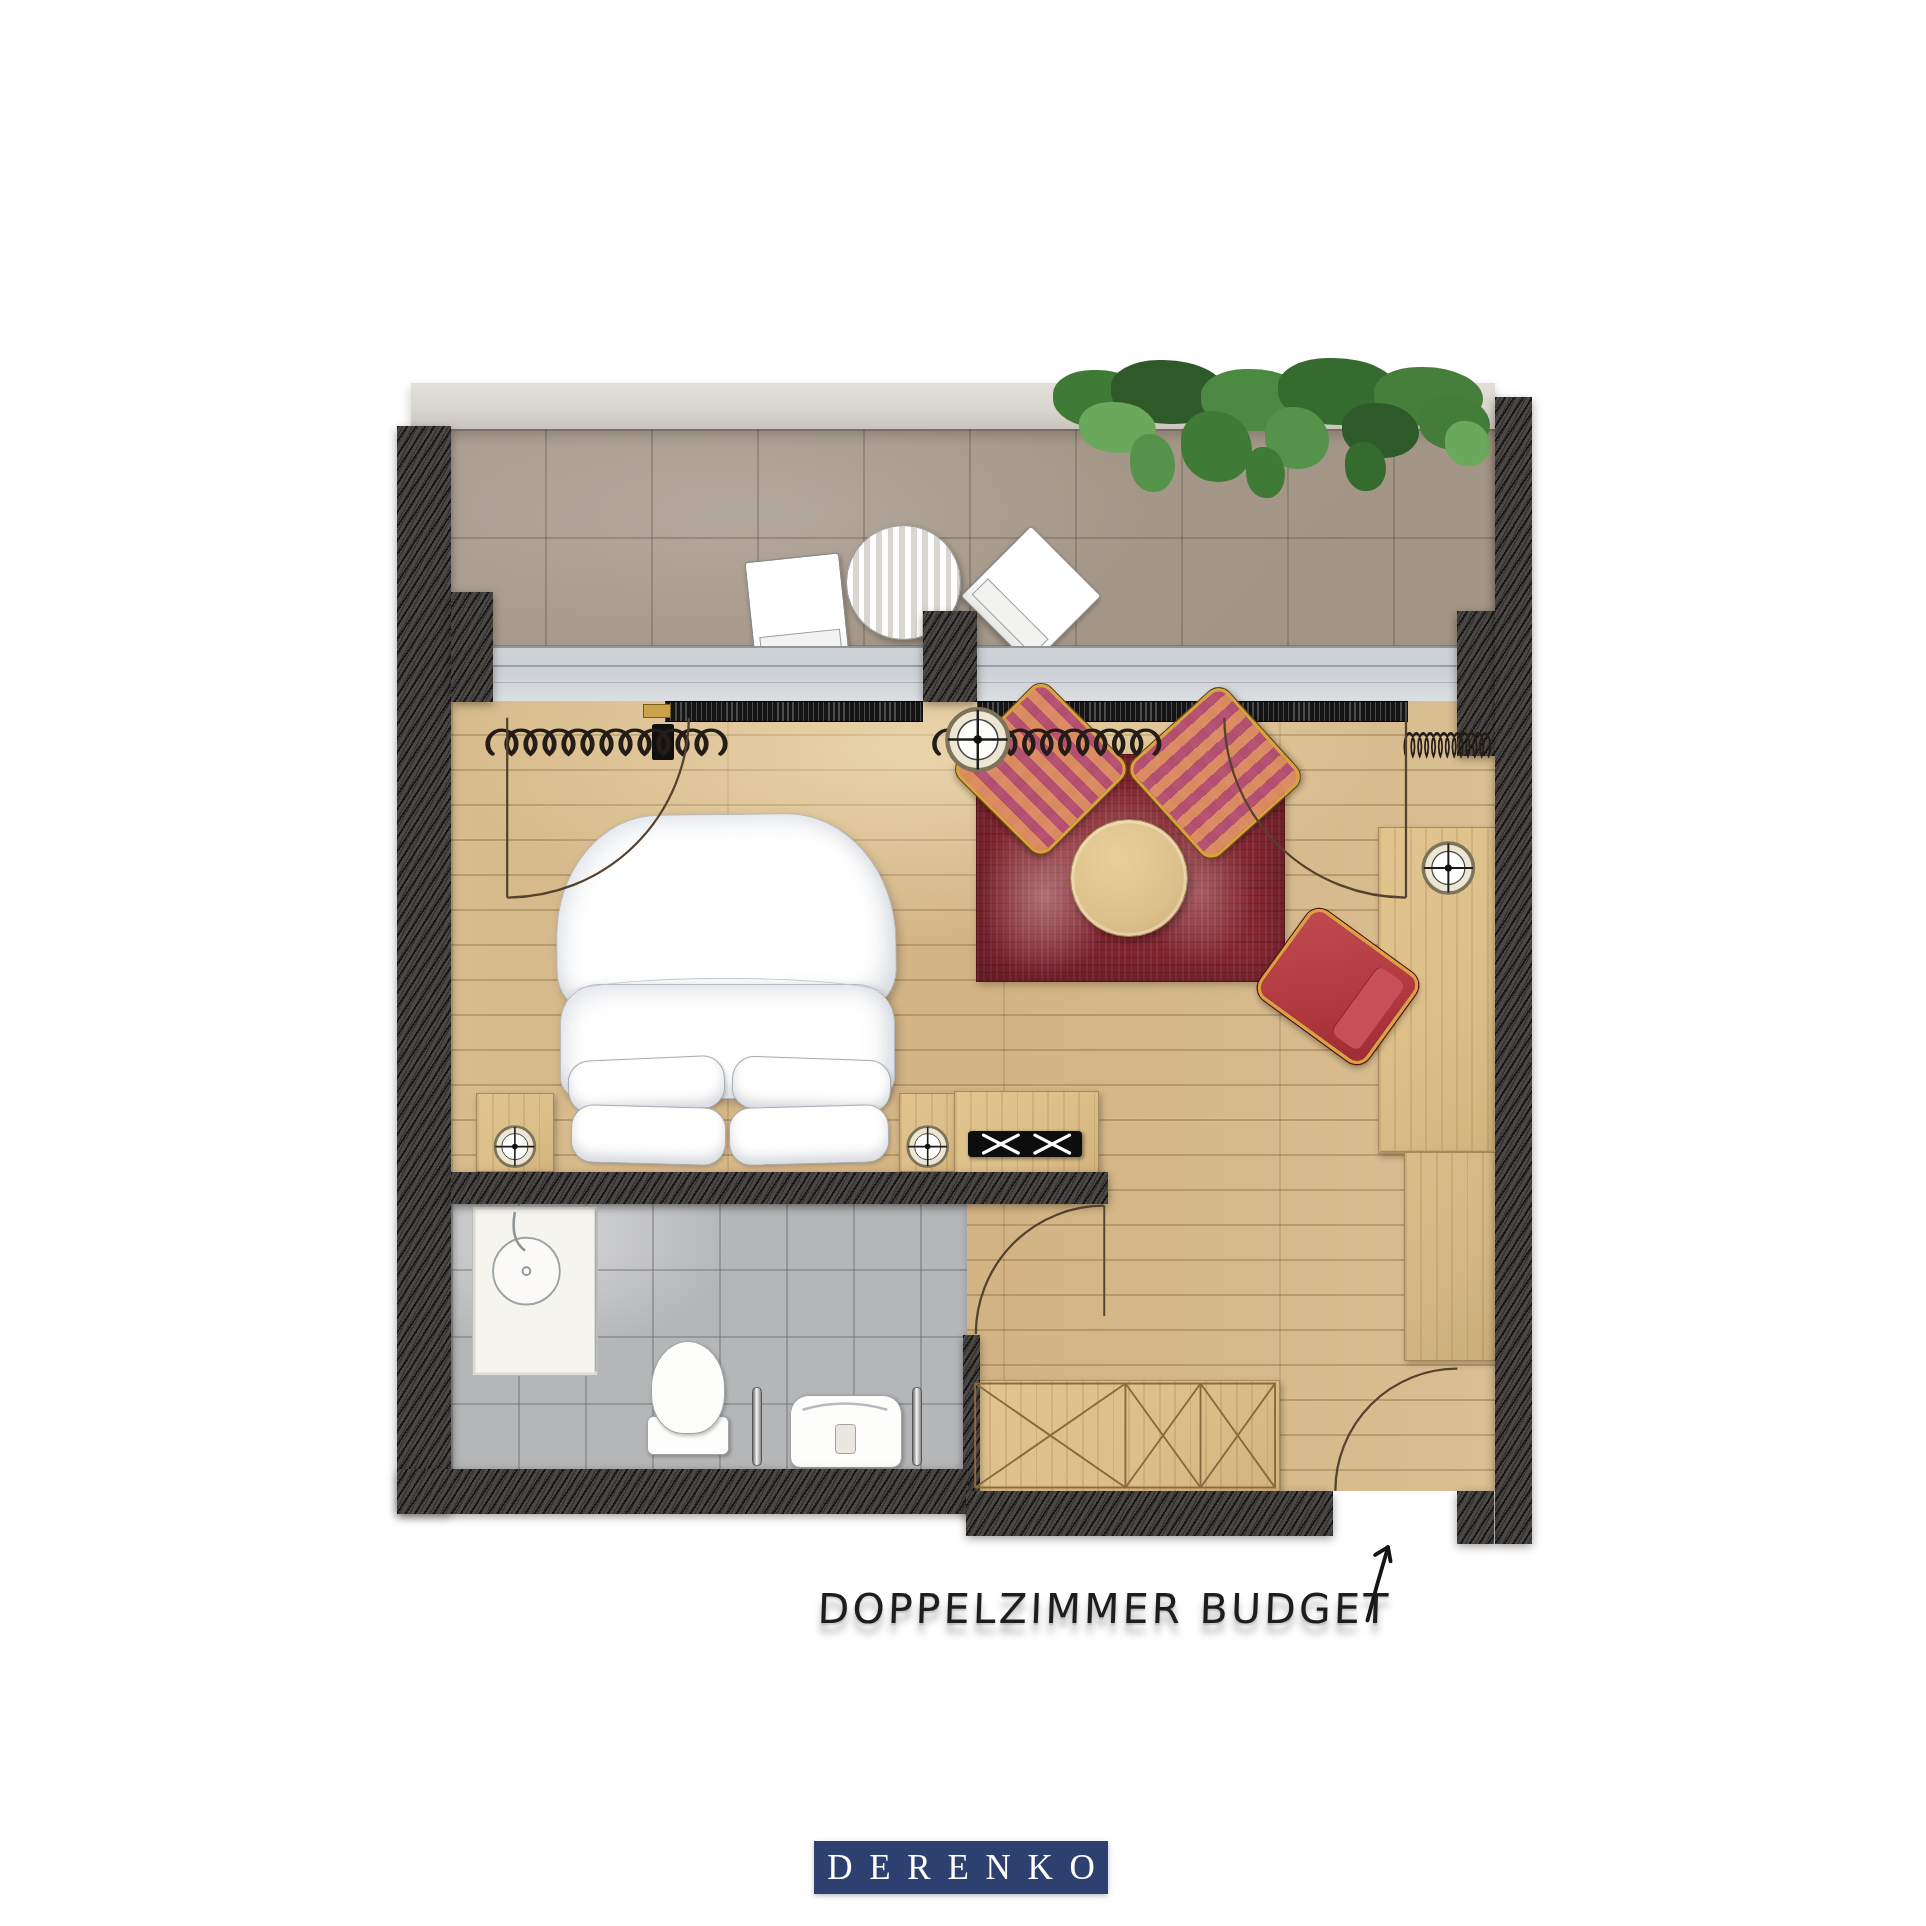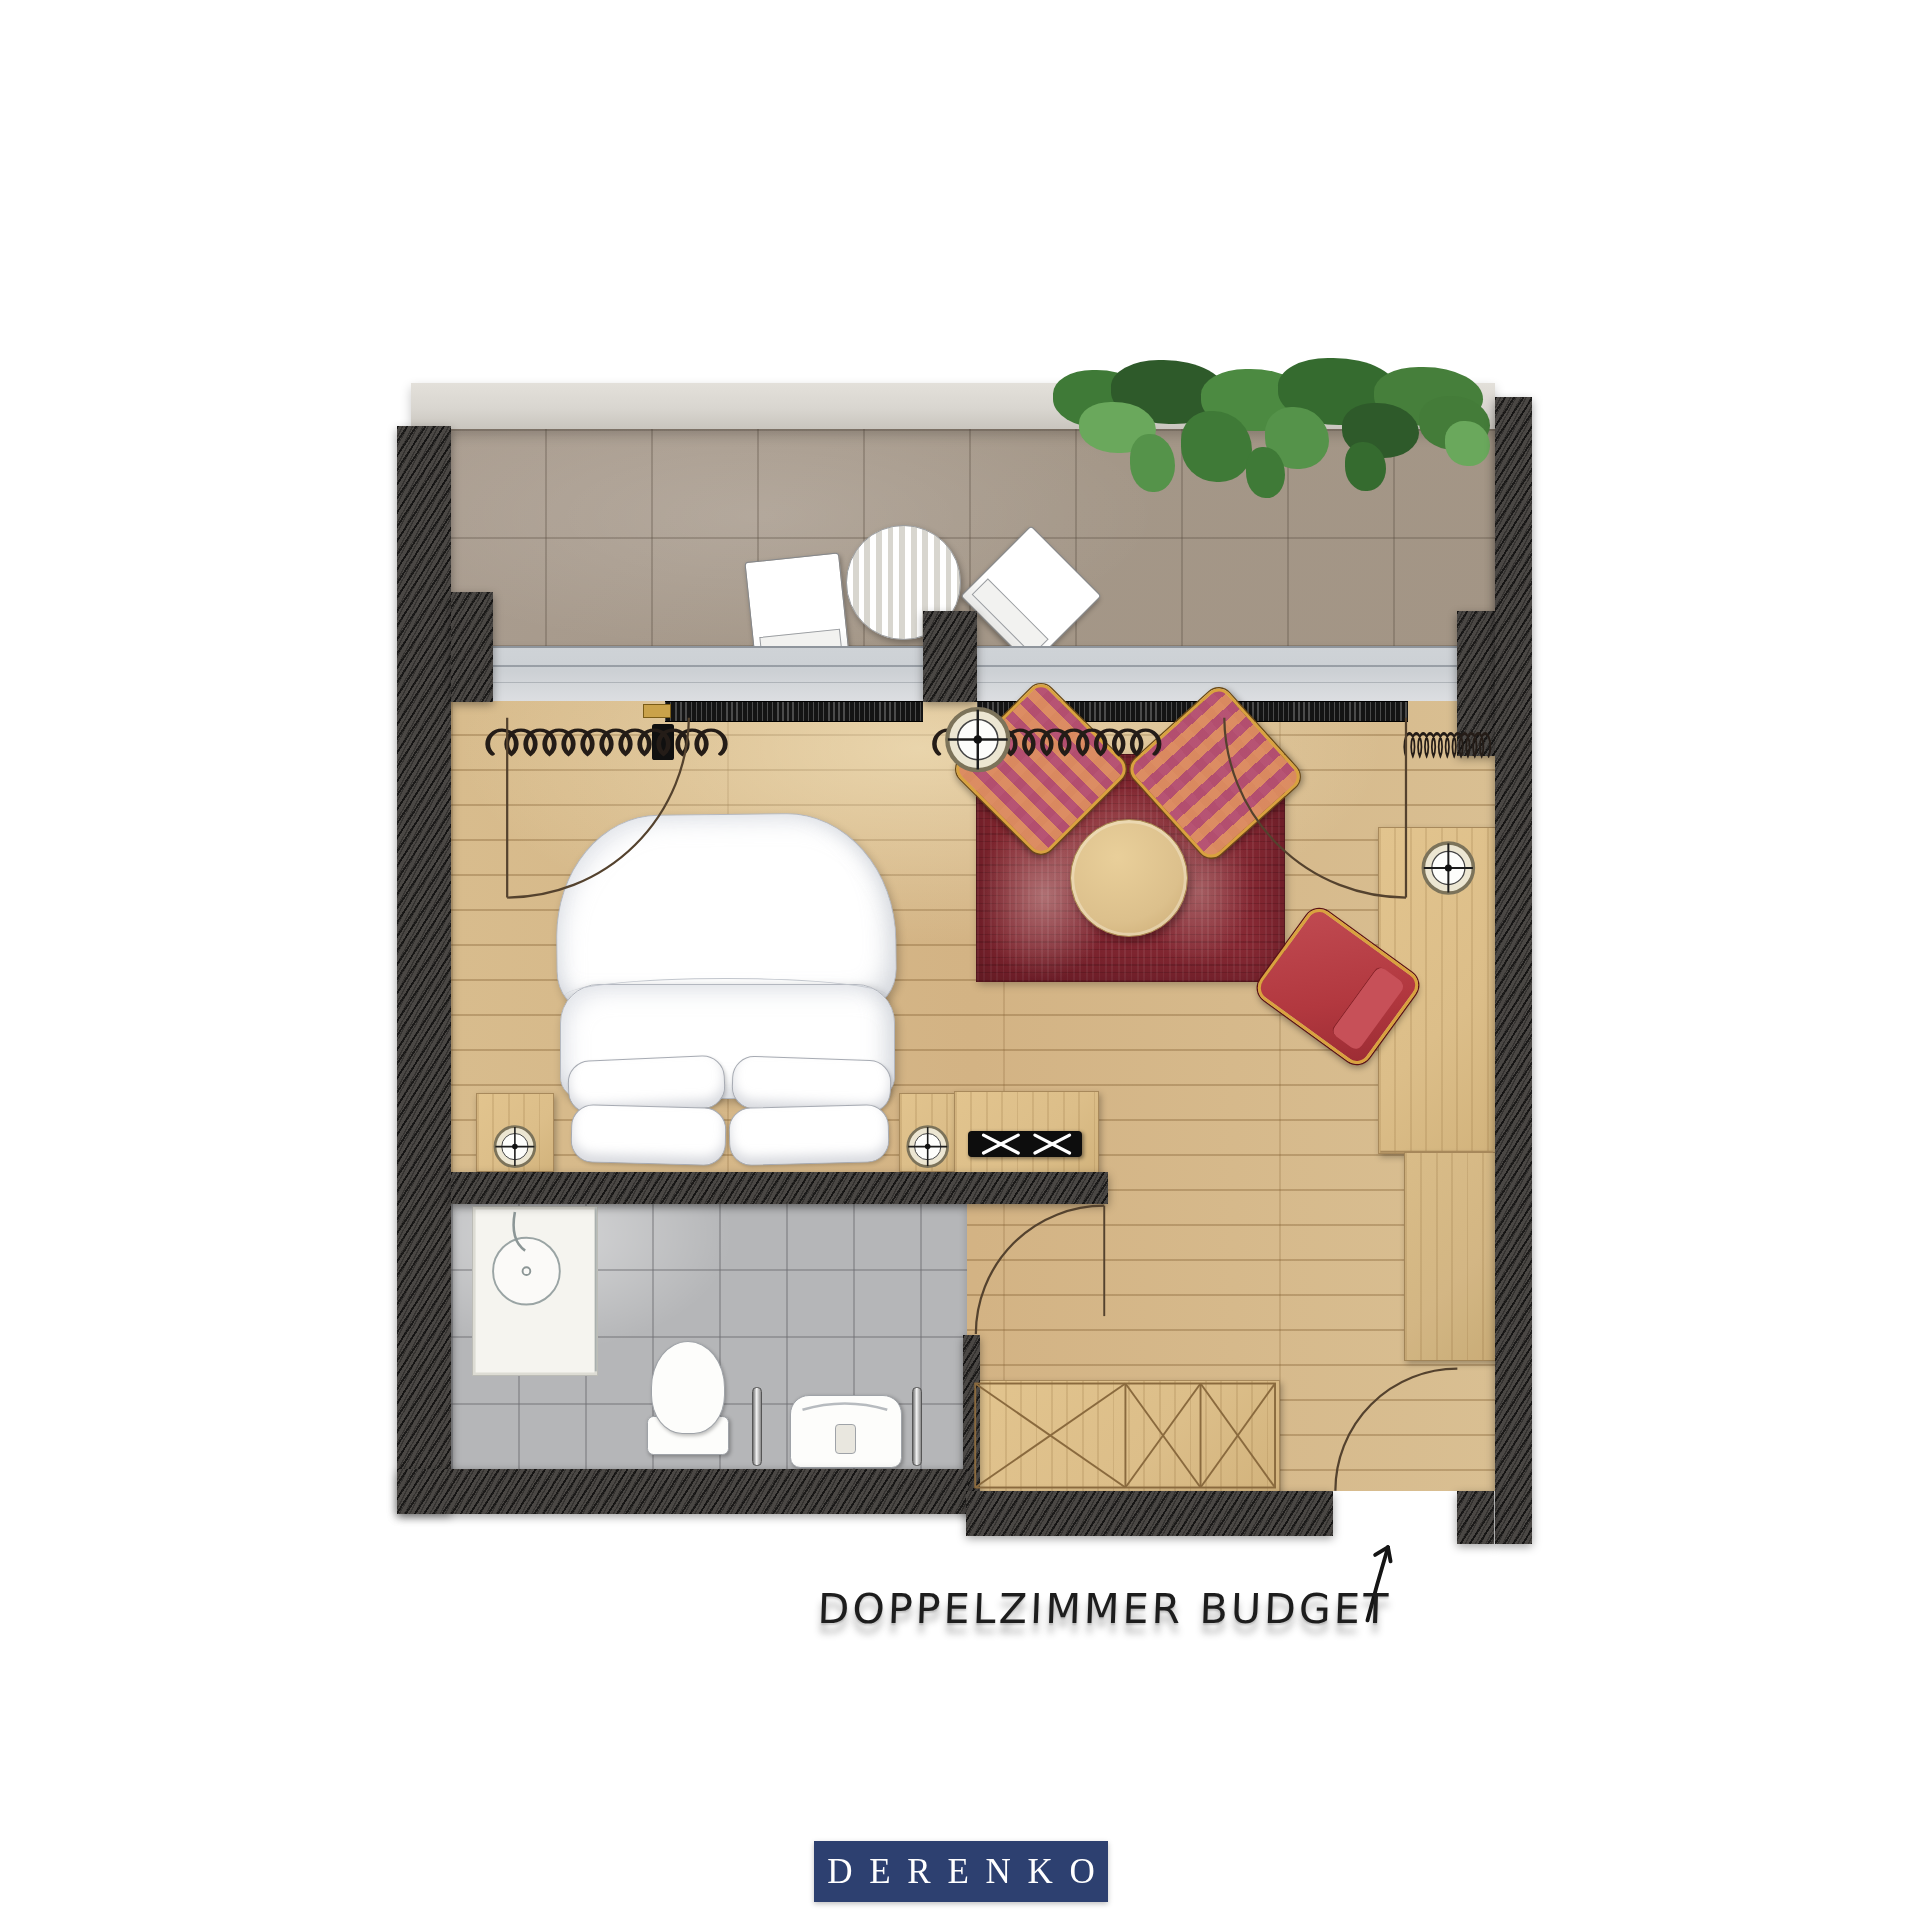--- a/index.html
+++ b/index.html
@@ -267,18 +267,18 @@
 
     <g stroke="#151515" stroke-width="6" fill="none" stroke-linecap="round">
       <path d="M 2130 2524 C 2142 2478 2150 2450 2162 2410"></path>
       <path d="M 2162 2410 l -20 12"></path>
       <path d="M 2162 2410 l 4 22"></path>
     </g>
   </svg>
 
   <div class="a room-label" style="left:764px;top:1585px;width:681px;">DOPPELZIMMER BUDGET</div>
 
-  <div class="a logo" style="left:814px;top:1841px;width:294px;height:61px;">
+  <div class="a logo" style="left:814px;top:1841px;width:294px;height:53px;">
     <span>DERENKO</span>
   </div>
 
 </div>
 
 
 </body></html>

